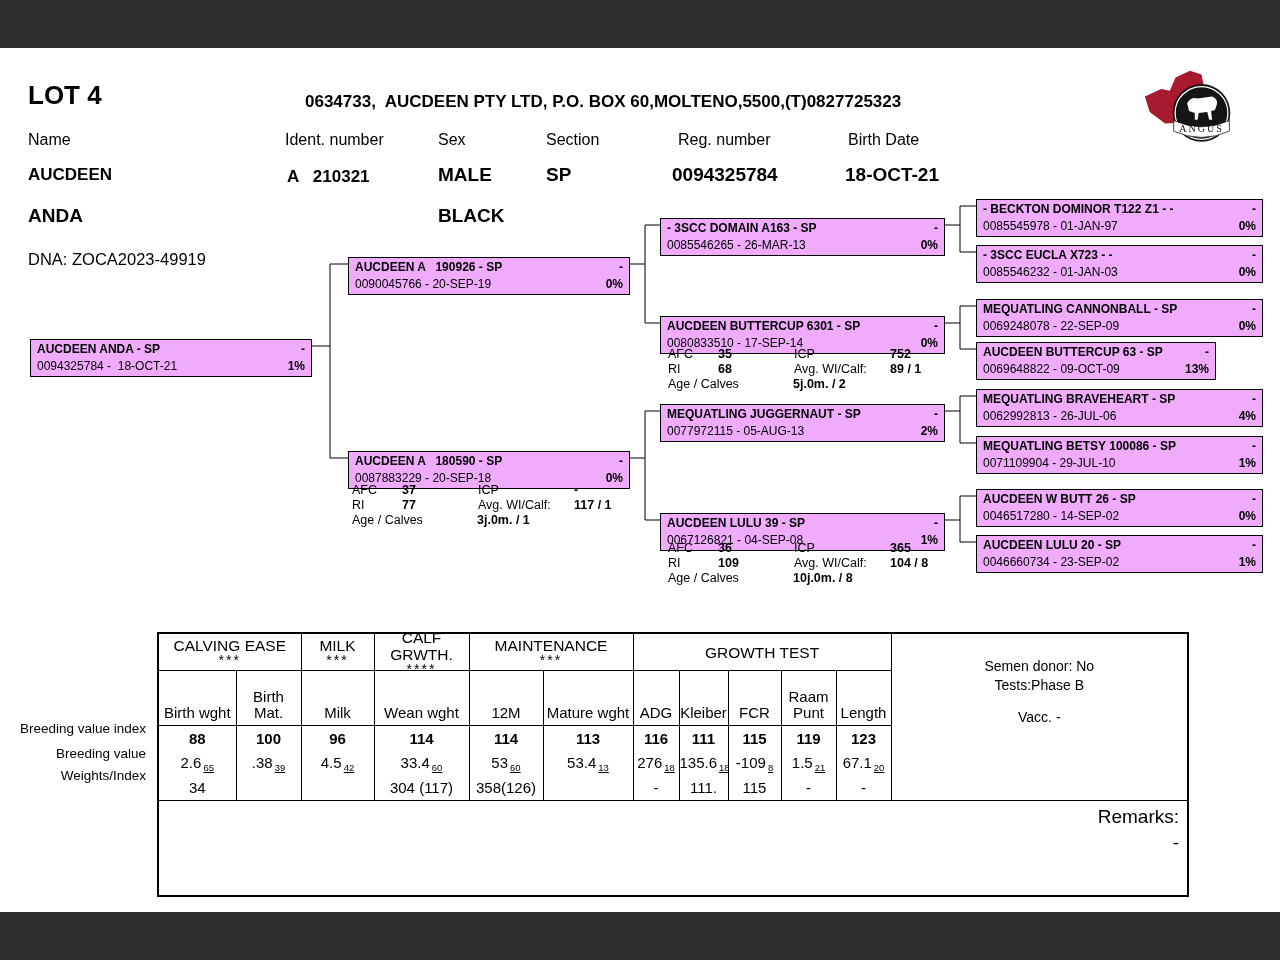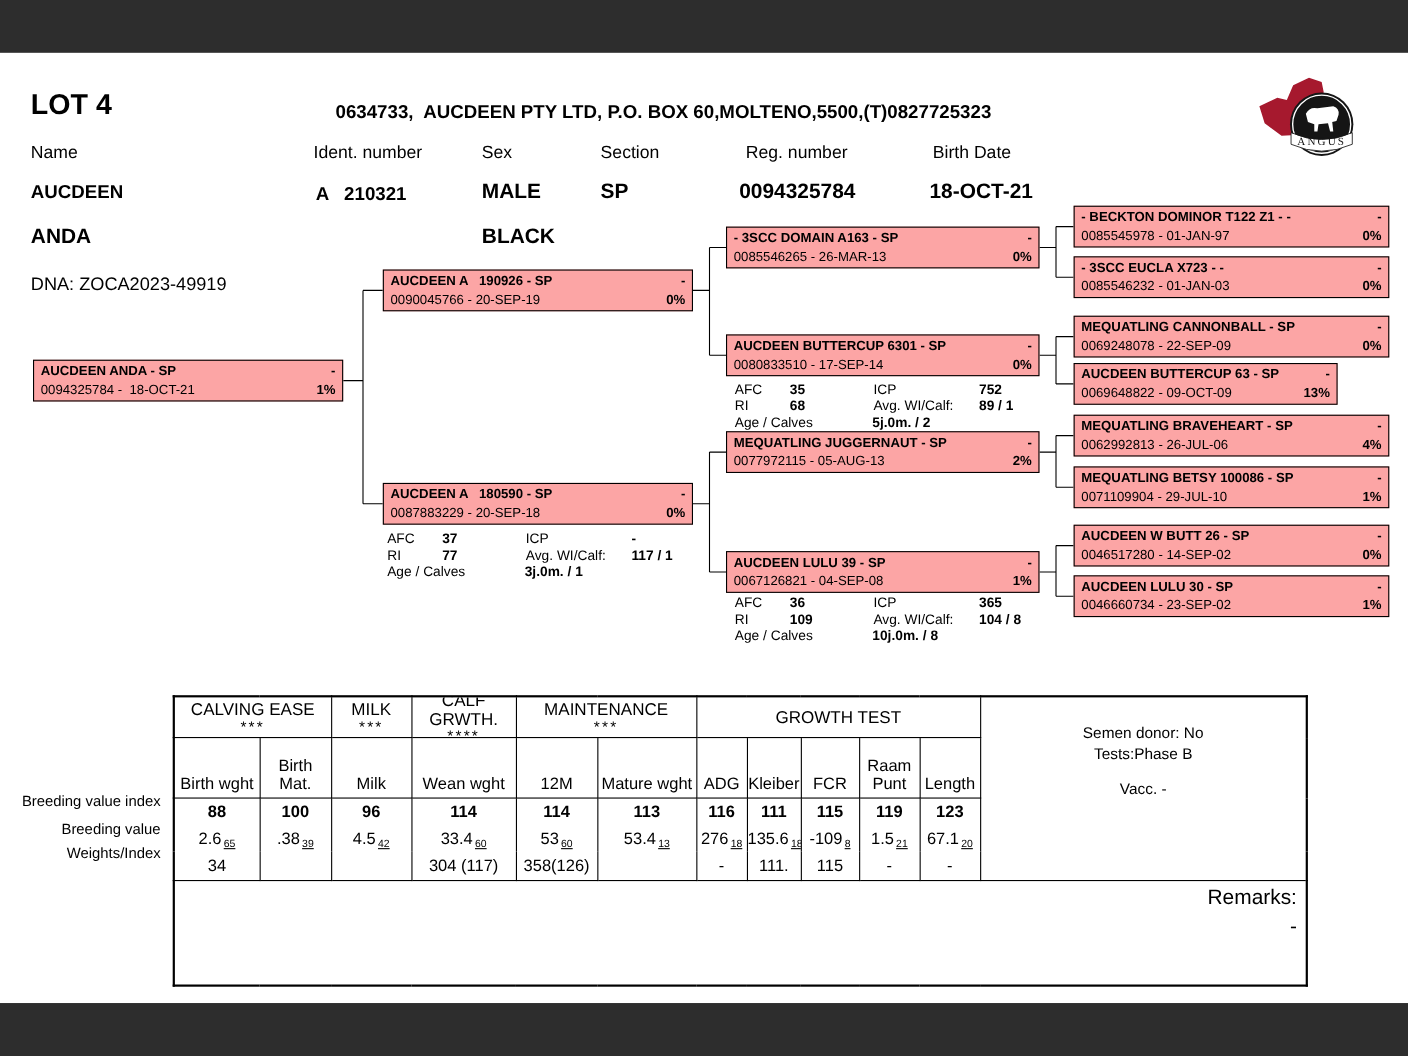--- a/index.html
+++ b/index.html
@@ -15,22 +15,22 @@
   .lot{left:28px;top:80px;font-size:26px;font-weight:700;}
   .owner{left:305px;top:92px;font-size:17px;font-weight:700;}
   .flabel{font-size:16px;}
   .fval{font-weight:700;font-size:19px;}
   .dna{left:28px;top:250px;font-size:16.5px;text-align:right;}
 
   
   .logo{left:1142px;top:64px;width:96px;height:94px;}
 
   
-  .pbox{position:absolute;height:38px;border:1px solid #000;background:#fca5a5;box-sizing:border-box;
-        padding:3px 6px 3px 6px;display:flex;flex-direction:column;justify-content:space-between;}
+  .pbox{position:absolute;height:38px;border:1px solid #000;background:#f0abfc;box-sizing:border-box;
+        padding:3px 6px 3px 6px;display:flex;flex-direction:column;justify-content:space-between;margin-top:12px;}
   .prow{display:flex;justify-content:space-between;align-items:baseline;line-height:13px;}
   .pname{font-size:12px;font-weight:700;white-space:pre;}
   .pdash{font-size:12px;font-weight:700;}
   .preg{font-size:12px;white-space:pre;}
   .ppct{font-size:12px;font-weight:700;}
 
   
   .stats{position:absolute;width:295px;font-size:12.5px;line-height:15px;}
   .srow{display:flex;}
   .sl{}
@@ -247,21 +247,21 @@
         <span class="pname">AUCDEEN W BUTT 26 - SP</span>
         <span class="pdash">-</span>
       </div>
     <div class="prow">
         <span class="preg">0046517280 - 14-SEP-02</span>
         <span class="ppct">0%</span>
       </div>
   </div>
   <div class="pbox" style="left:976px;top:523px;width:287px">
     <div class="prow">
-        <span class="pname">AUCDEEN LULU 30 - SP</span>
+        <span class="pname">AUCDEEN LULU 20 - SP</span>
         <span class="pdash">-</span>
       </div>
     <div class="prow">
         <span class="preg">0046660734 - 23-SEP-02</span>
         <span class="ppct">1%</span>
       </div>
   </div>
 
   <div class="stats" style="left:668px;top:347px">
     <div class="srow">

